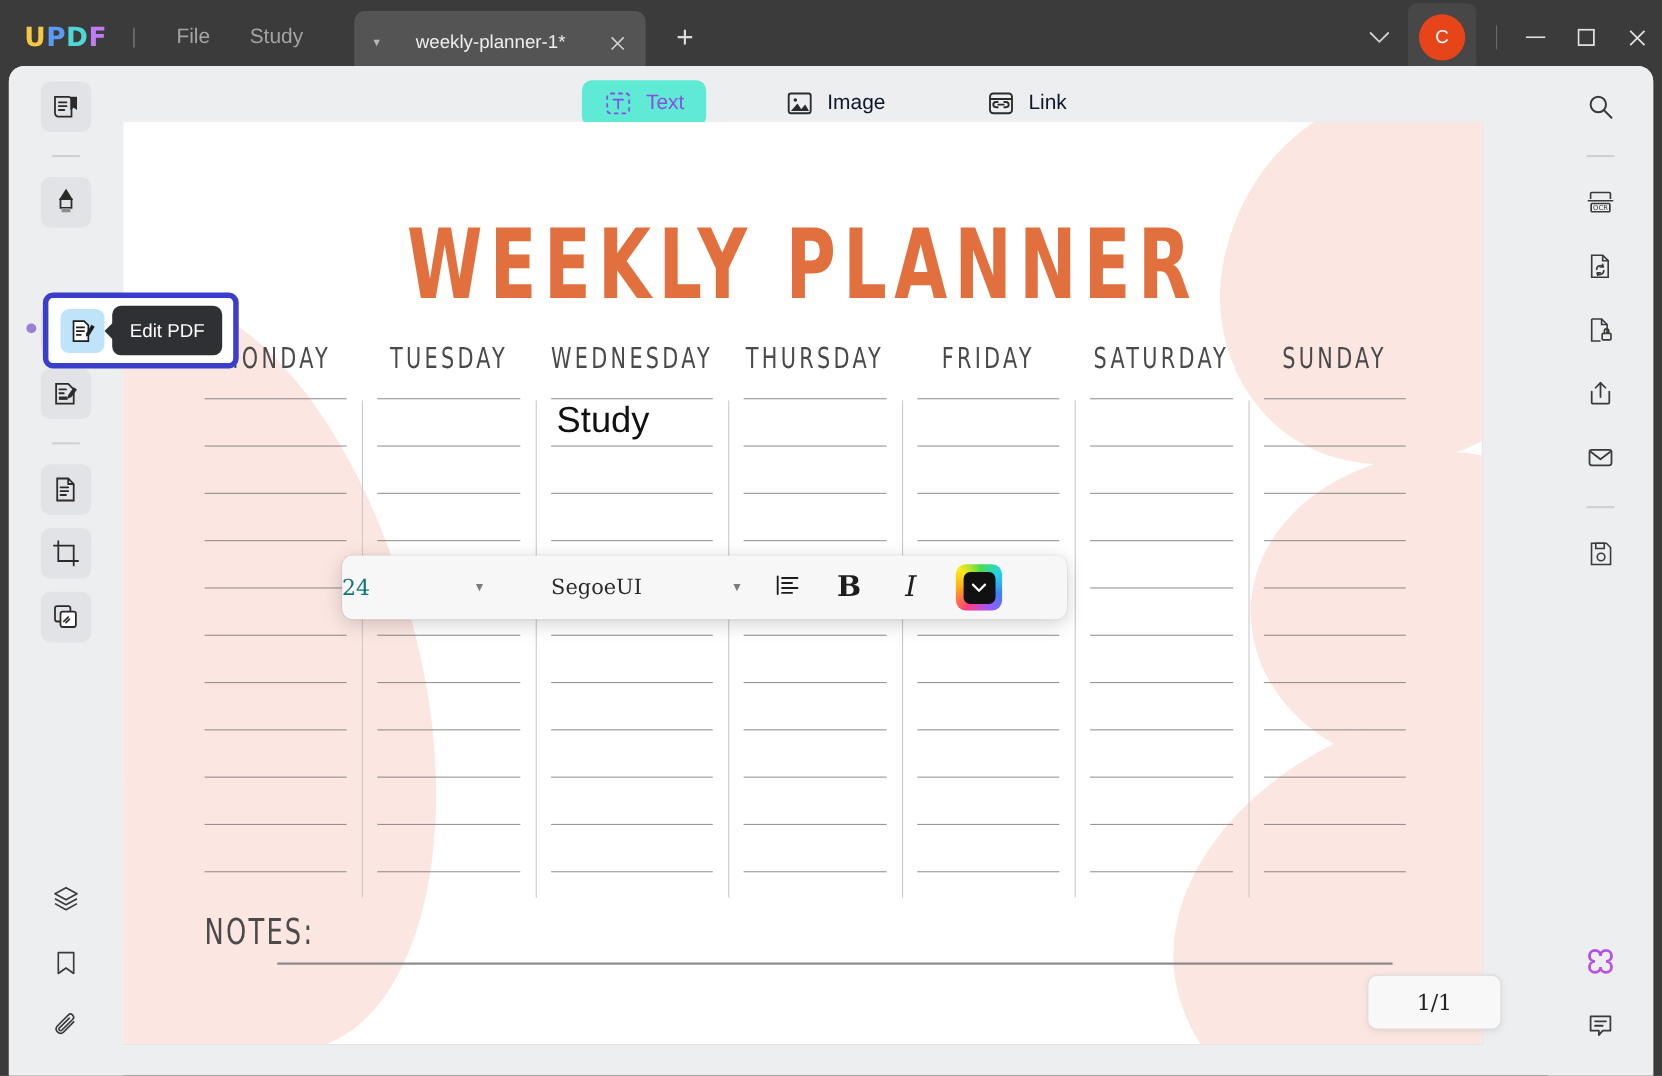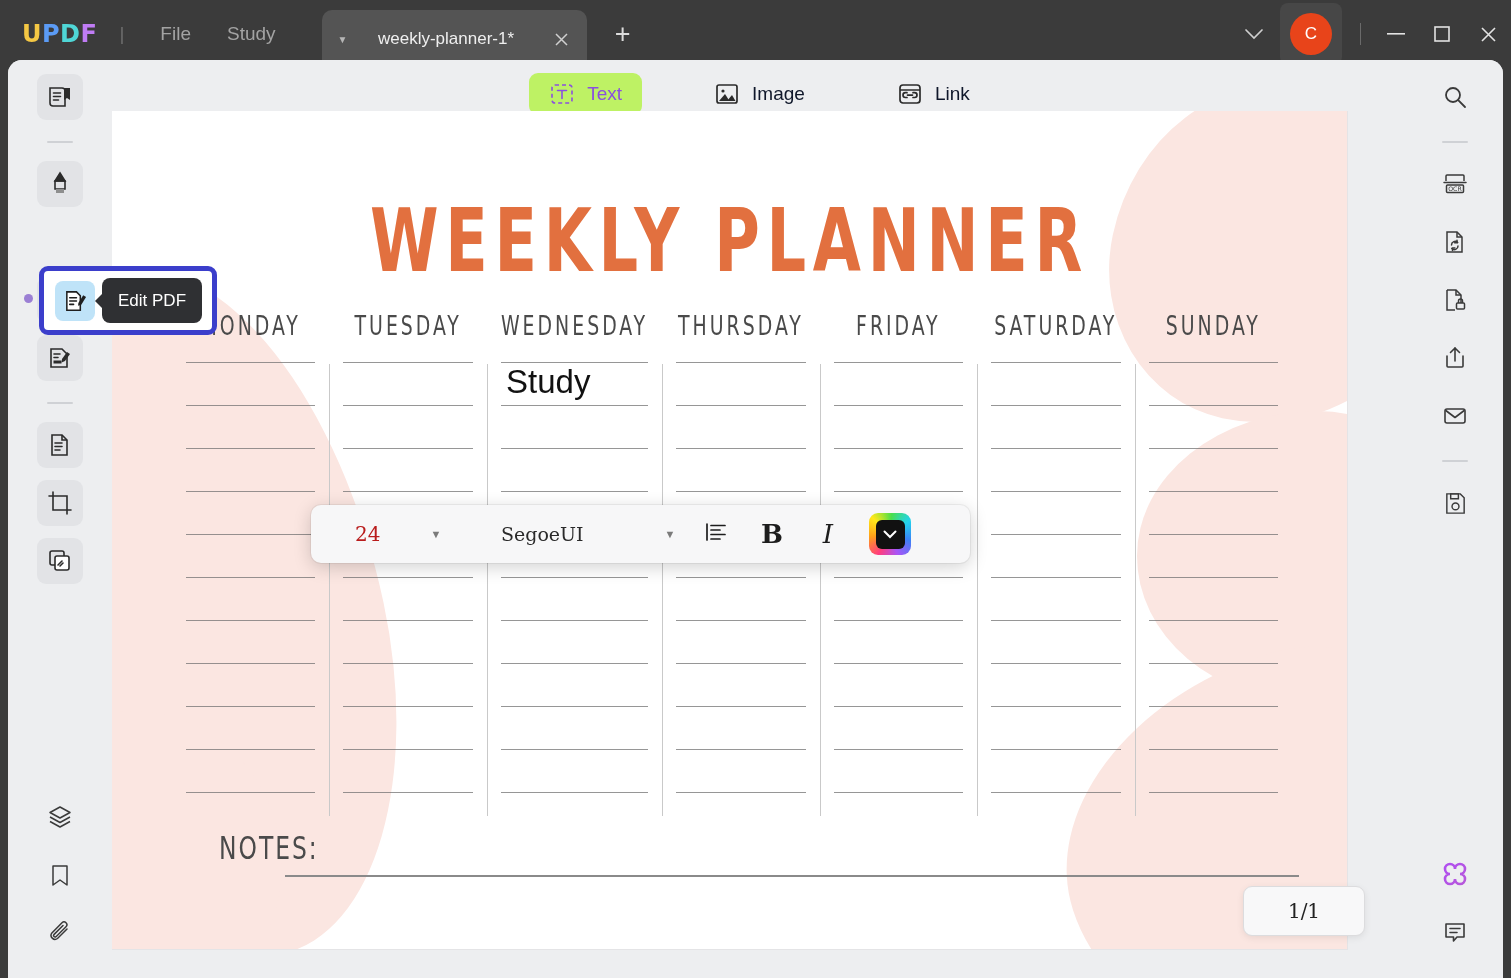--- a/index.html
+++ b/index.html
@@ -105,21 +105,21 @@
 
   
   .modebar{
     position:absolute; left:104px; top:0; width:1295px; height:68px;
     display:flex; align-items:center; justify-content:center; gap:52px;
   }
   .mode{
     display:flex; align-items:center; gap:12px; padding:8px 20px; border-radius:9px;
     font-size:19px; color:#0f172a;
   }
-  .mode.active{ background:#bef264; color:#8a4fe0; }
+  .mode.active{ background:#5eead4; color:#8a4fe0; }
   .mode svg{ display:block; }
 
   
   .doc-area{
     position:absolute; left:104px; top:51px; width:1295px; height:907px;
     display:flex; justify-content:flex-start; overflow:hidden;
   }
   .page{
     position:relative; width:1235px; height:838px; background:#fff;
     overflow:hidden; box-shadow:0 0 0 1px #e4e4e6;
@@ -167,21 +167,21 @@
   .dayname{
     text-align:center; font-family:"DejaVu Sans Condensed","DejaVu Sans", sans-serif;
     font-size:21px; color:#4a4a4a; letter-spacing:3px;
     transform:scaleY(1.25); transform-origin:center top; padding-top:4px;
     white-space:nowrap;
   }
   .lines{ margin-top:28px; }
   .rule{ height:1px; background:#6e6e6e; opacity:.72; margin-bottom:42px; }
 
   .notes{
-    position:absolute; left:74px; top:718px; width:1080px;margin-left:33px;
+    position:absolute; left:74px; top:718px; width:1080px;
   }
   .notes-label{
     font-family:"DejaVu Sans Condensed","DejaVu Sans", sans-serif;
     font-size:26px; color:#4a4a4a; letter-spacing:2px;
     transform:scaleY(1.25); transform-origin:left top; display:inline-block;
   }
   .notes-rule{ height:1.5px; background:#8a8a8a; margin-left:66px; margin-top:16px; }
 
   
   .entry{
@@ -204,21 +204,21 @@
   .h-l{ left:-6px; top:50%; margin-top:-6px; }
   .h-r{ right:-6px; top:50%; margin-top:-6px; }
 
   
   .fmtbar{
     position:absolute; left:303px; top:445px; width:659px; height:58px;
     background:#f7f7f8; border-radius:10px;
     box-shadow:0 4px 18px rgba(0,0,0,.18), 0 0 0 1px rgba(0,0,0,.05);
     display:flex; align-items:center; z-index:60;
   }
-  .fmt-size{ width:112px; padding-left:44px; font-size:20px; color:#b91c1c;
+  .fmt-size{ width:112px; font-size:20px; color:#0f766e;
              font-family:"DejaVu Serif", serif; }
   .fmt-caret{ color:#7b7b7b; font-size:11px; width:26px; text-align:center; }
   .fmt-font{ width:208px; padding-left:52px; font-size:19px; color:#2a2a2a;
              font-family:"DejaVu Serif", serif; }
   .fmt-btn{ width:46px; height:42px; display:flex; align-items:center; justify-content:center;
             border-radius:6px; margin-left:10px; }
   .fmt-b{ font-family:"DejaVu Serif", serif; font-weight:bold; font-size:26px; color:#1d1d1d; }
   .fmt-i{ font-family:"DejaVu Serif", serif; font-style:italic; font-size:26px; color:#1d1d1d; }
   .swatch{
     width:42px; height:42px; border-radius:9px; margin-left:18px;

